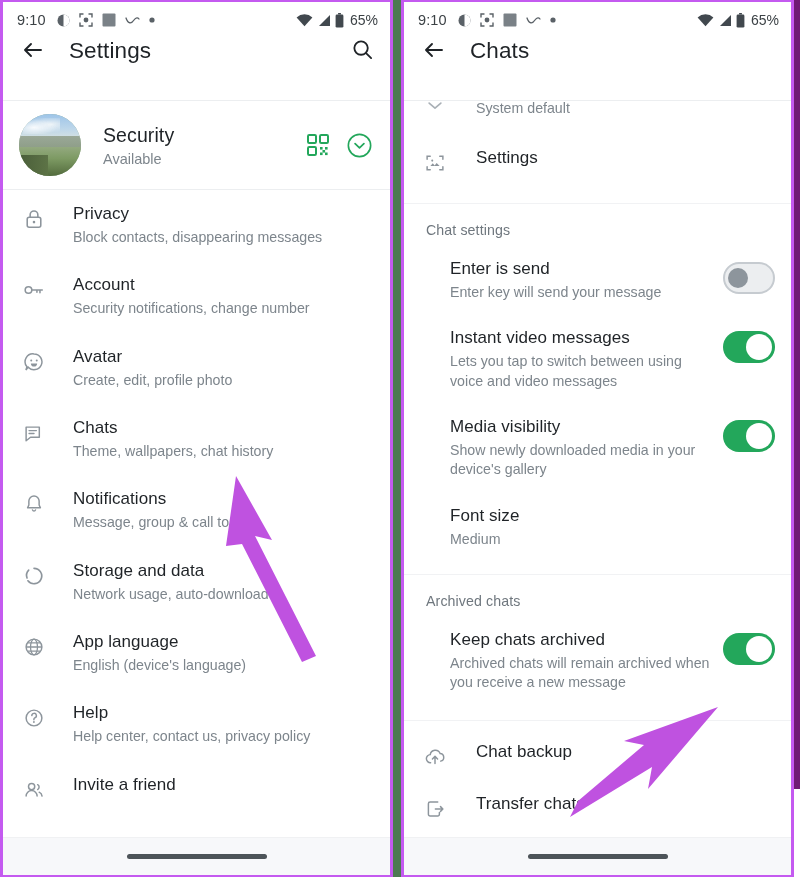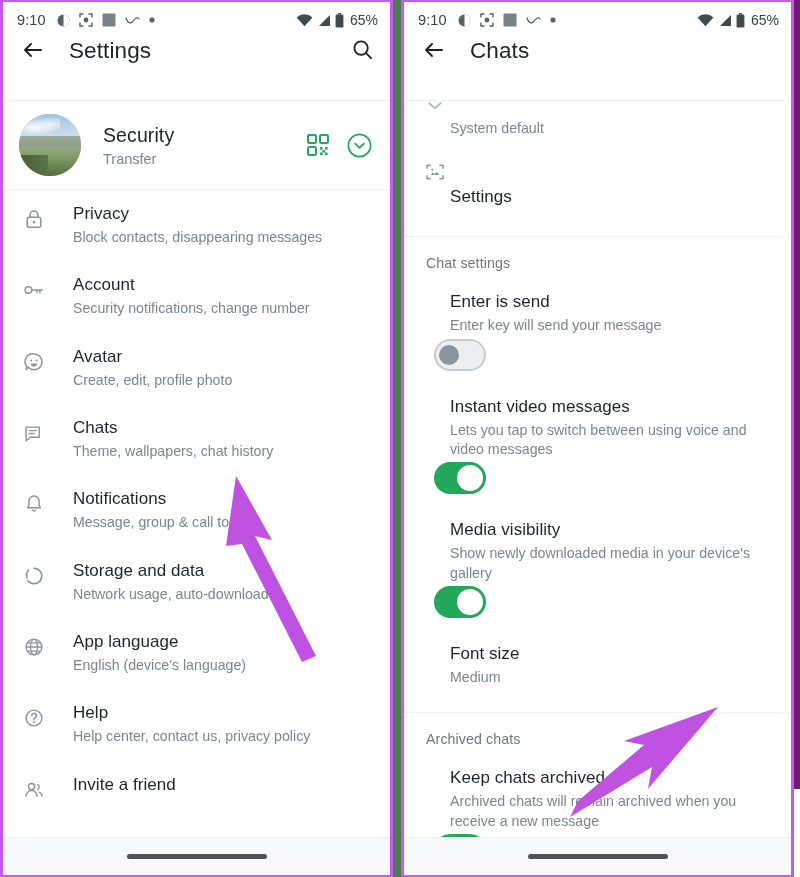--- a/index.html
+++ b/index.html
@@ -160,21 +160,21 @@
     letter-spacing: .05px;
   }
   .row-sub {
     font-size: 14.2px;
     color: #7d858c;
     margin-top: 4px;
     line-height: 1.36;
   }
 
   
-  .panel.right .row { padding: 13px 16px 13px 18px; min-height: 58px; flex-direction: column; }
+  .panel.right .row { padding: 13px 16px 13px 18px; min-height: 58px; }
   .panel.right .row .txt { margin-left: 28px; }
   .panel.right .row-title { font-size: 17px; }
 
   .section-head {
     font-size: 14.2px;
     color: #6f777e;
     padding: 18px 16px 8px 22px;
     letter-spacing: .1px;
   }
 
@@ -310,21 +310,21 @@
     <div class="profile">
       <div class="avatar">
         <div class="sky"></div>
         <div class="clouds"></div>
         <div class="hills"></div>
         <div class="field"></div>
         <div class="dark"></div>
       </div>
       <div class="profile-text">
         <div class="profile-name">Security</div>
-        <div class="profile-status">Transfer</div>
+        <div class="profile-status">Available</div>
       </div>
       <div class="profile-actions">
         <span>
           <svg width="22" height="22" viewBox="0 0 22 22">
             <rect x="1" y="1" width="8" height="8" rx="1.2" stroke="#23a75b" stroke-width="2" fill="none"></rect>
             <rect x="13" y="1" width="8" height="8" rx="1.2" stroke="#23a75b" stroke-width="2" fill="none"></rect>
             <rect x="1" y="13" width="8" height="8" rx="1.2" stroke="#23a75b" stroke-width="2" fill="none"></rect>
             <rect x="13" y="13" width="2.6" height="2.6" fill="#23a75b"></rect>
             <rect x="18" y="13" width="2.6" height="2.6" fill="#23a75b"></rect>
             <rect x="15.5" y="16" width="2.6" height="2.6" fill="#23a75b"></rect>

